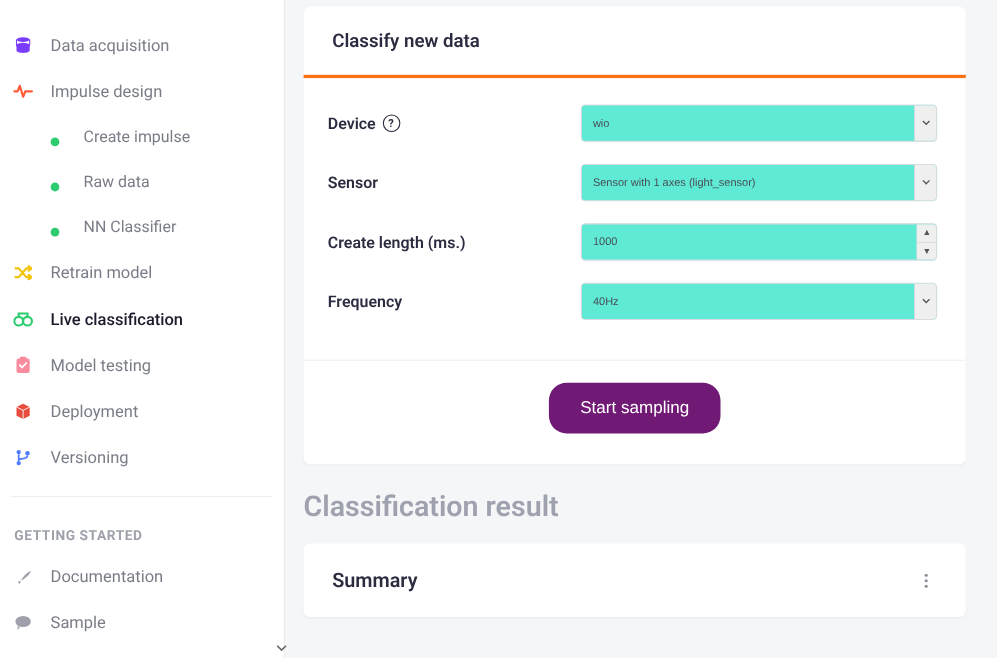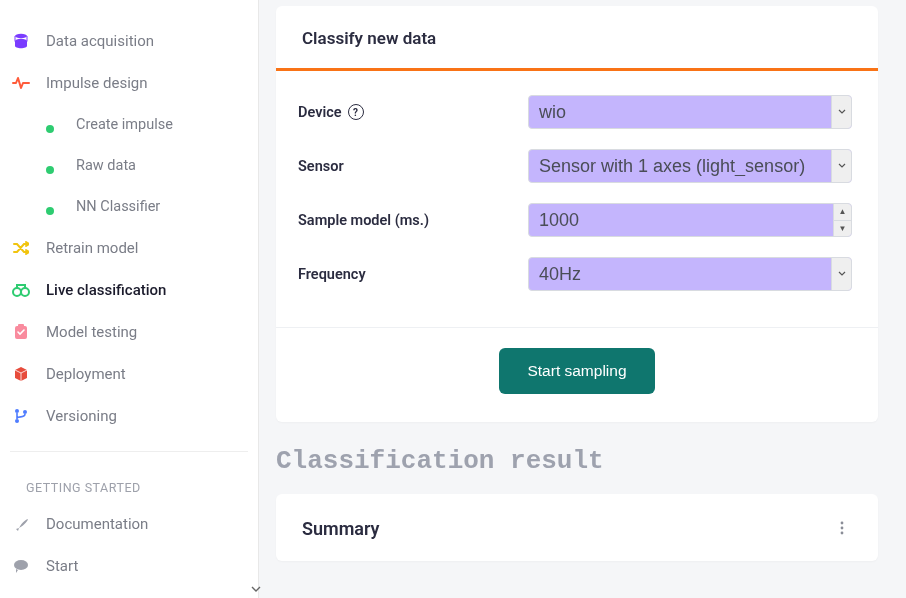--- a/index.html
+++ b/index.html
@@ -66,22 +66,22 @@
   .nav-sub .dot {
     width: 8px; height: 8px; border-radius: 50%;
     background: #2ecc71;
     margin-right: 22px;
     flex-shrink:0;
   }
   .section-label {
     color: #9ea1ab;
     font-size: 12.5px;
     letter-spacing: 0.5px;
-    padding: 14px 10px 8px 26px;
-    font-weight: 400;
+    padding: 14px 10px 8px 13px;
+    font-weight: 700;
   }
 
   .main {
     position: absolute;
     left: 222px;
     top: 0;
     width: 684px;
     height: 598px;
     overflow-y: auto;
     padding: 0 10px 0 10px;
@@ -126,23 +126,23 @@
   .form-control-wrap {
     flex: 1;
     position: relative;
   }
   select.form-control, input.form-control {
     width: 100%;
     height: 34px;
     border: 1px solid #d8dbe0;
     border-radius: 4px;
     padding: 0 10px;
-    font-size: 18px;
+    font-size: 10px;
     color: #4a4d57;
-    background: #c4b5fd;
+    background: #5eead4;
     appearance: none;
   }
   .select-wrap {
     position: relative;
   }
   .select-caret {
     position: absolute;
     right: 1px; top: 1px;
     width: 20px; height: 32px;
     display:flex; align-items:center; justify-content:center;
@@ -165,36 +165,35 @@
     flex:1; display:flex; align-items:center; justify-content:center;
     font-size:8px; color:#555;
   }
   .number-spinner div:first-child { border-bottom:1px solid #d8dbe0; }
 
   .sampling-row {
     padding: 20px 26px 28px;
     display:flex; justify-content:center;
   }
   .btn-primary {
-    background: #0f766e;
+    background: #701a75;
     color: #fff;
     border:none;
-    border-radius: 6px;
+    border-radius: 16px;
     font-size: 15.5px;
     font-weight: 500;
     padding: 14px 28px;
     cursor:pointer;
   }
 
   .result-heading {
     font-size: 26px;
     font-weight: 600;
     color: #9ea2ae;
     margin: 12px 18px 18px 44px;
-    font-family: Liberation Mono, monospace;
   }
 
   .summary-card-header {
     display:flex;
     align-items:flex-start;
     justify-content:space-between;
     padding: 24px 26px 22px 26px;
   }
   .summary-title {
     font-size: 18px;
@@ -324,21 +323,21 @@
     <span>Documentation</span>
   </div>
 
   <div class="nav-item">
     <span class="icon">
       <svg width="16" height="14" viewBox="0 0 16 14">
           <ellipse cx="8" cy="6" rx="7" ry="5" fill="#9ea1ab"></ellipse>
           <path d="M5 11l-2 3 0-4z" fill="#9ea1ab"></path>
         </svg>
     </span>
-    <span>Start</span>
+    <span>Sample</span>
   </div>
 
   <div class="sidebar-scroll-dot">
     <svg width="10" height="10" viewBox="0 0 10 10">
         <path d="M1 3l4 4 4-4" fill="none" stroke="#666" stroke-width="1.4"></path>
       </svg>
   </div>
 </div>
 
 <div class="main">
@@ -375,21 +374,21 @@
           </select>
           <div class="select-caret">
             <svg width="8" height="6" viewBox="0 0 8 6">
                 <path d="M1 1l3 3 3-3" fill="none" stroke="#555" stroke-width="1.2"></path>
               </svg>
           </div>
         </div>
       </div>
 
       <div class="form-row">
-        <div class="form-label">Sample model (ms.)</div>
+        <div class="form-label">Create length (ms.)</div>
         <div class="form-control-wrap">
           <input type="text" class="form-control" value="1000" style="">
           <div class="number-spinner">
             <div>▲</div>
               <div>▼</div>
           </div>
         </div>
       </div>
 
       <div class="form-row">

